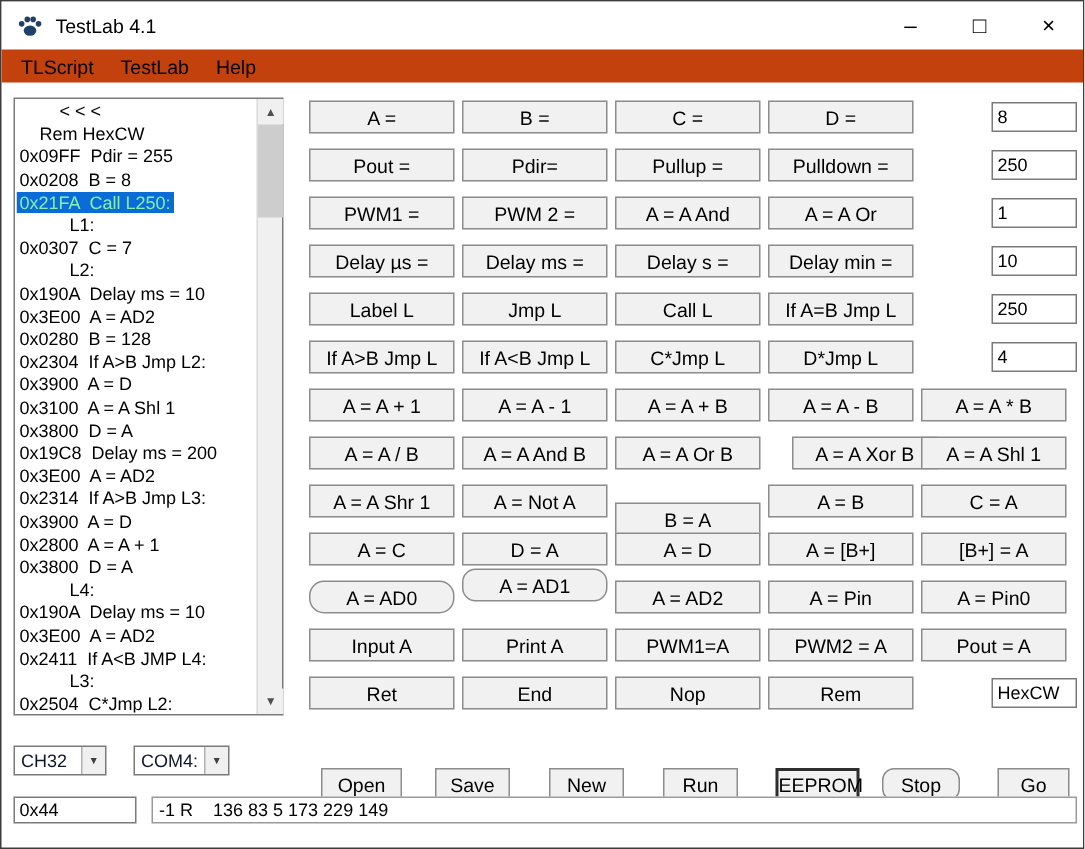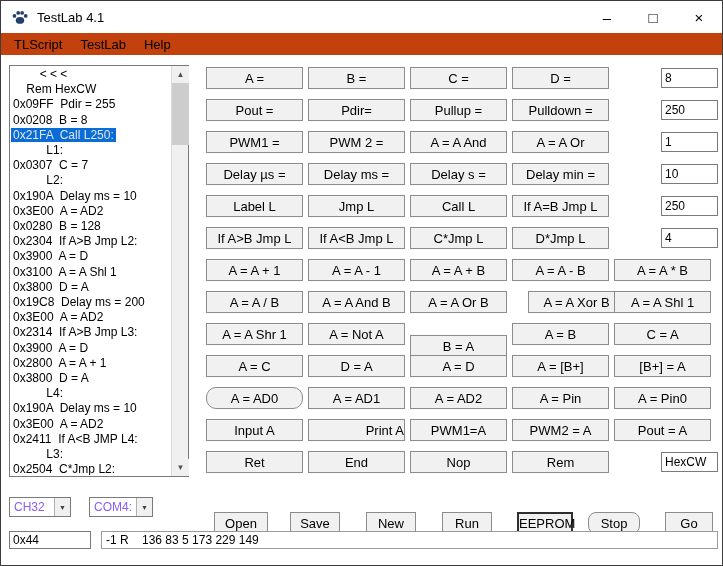--- a/index.html
+++ b/index.html
@@ -15,37 +15,37 @@
   .win-btn { width:46px; height:32px; display:flex; align-items:center; justify-content:center; font-size:15px; color:#000; cursor:default; }
 
   
   .menubar { position:absolute; top:32px; left:0; right:0; height:22px; background:#c2410c; display:flex; align-items:center; padding-left:4px; }
   .menu-item { font-size:13px; padding:2px 9px; color:#000; }
 
   
   .listbox { position:absolute; left:8px; top:64px; width:180px; height:412px; border:1px solid #7a7a7a; background:#fff; }
   .list-lines { position:absolute; left:1px; top:1px; right:18px; bottom:1px; overflow:hidden; font-size:12px; line-height:15.2px; white-space:pre; color:#000; }
   .list-line span { padding:0 2px; }
-  .list-line.selected span { background:var(--sel, #0a6cd6); color:#e5e5e5; }
+  .list-line.selected span { background:var(--sel, #0a6cd6); color:#86efac; }
 
   
   .scrollbar { position:absolute; top:0; right:0; bottom:0; width:17px; background:#f0f0f0; border-left:1px solid #dcdcdc; }
   .sb-btn { position:absolute; left:0; width:17px; height:17px; display:flex; align-items:center; justify-content:center; font-size:8px; color:#505050; background:#f0f0f0; }
   .sb-up { top:0; }
   .sb-down { bottom:0; }
   .sb-thumb { position:absolute; top:17px; left:0; width:17px; height:62px; background:#cdcdcd; }
 
   
   .grid { position:absolute; left:205px; top:66px; width:512px; height:406px; }
   .gbtn { position:absolute; width:97px; height:22px; background:#f1f1f1; border:1px solid #8c8c8c; font-family:"Liberation Sans", sans-serif; font-size:13px; color:#000; }
   .ginput { position:absolute; left:455px; width:57px; height:20px; border:1px solid #7a7a7a; font-family:"Liberation Sans", sans-serif; font-size:12px; padding:1px 3px; background:#fff; color:#000; }
 
   
   .combo { position:absolute; top:496px; height:20px; border:1px solid #7a7a7a; background:#fff; font-size:12px; }
-  .combo-label { position:absolute; left:4px; top:2px; color:#8b5cf6; }
+  .combo-label { position:absolute; left:4px; top:2px; color:#0f172a; }
   .combo-arrow { position:absolute; right:0; top:0; bottom:0; width:16px; background:#f0f0f0; border-left:1px solid #b0b0b0; display:flex; align-items:center; justify-content:center; font-size:7px; color:#404040; }
   .action-bar { position:absolute; left:213px; top:495px; width:512px; height:22px;margin-top:16px; }
   .action-btn { position:absolute; top:0; height:22px; background:#f1f1f1; border:1px solid #8c8c8c; font-family:"Liberation Sans", sans-serif; font-size:13px; color:#000; }
   .action-btn.focused { border:2px solid #2e2e2e; }
 
   
   .status-input { position:absolute; left:8px; top:530px; width:82px; height:18px; border:1px solid #7a7a7a; font-family:"Liberation Sans", sans-serif; font-size:12px; padding:1px 3px; color:#000; }
   .status-output { position:absolute; left:100px; top:530px; width:617px; height:18px; border:1px solid #9a9a9a; font-family:"Liberation Sans", sans-serif; font-size:12px; padding:1px 4px; color:#000; white-space:pre; }
 </style>
 </head>
@@ -133,26 +133,26 @@
       <button class="gbtn" style="left: 102px; top: 256px;">A = Not A</button>
       <button class="gbtn" style="left: 204px; top: 268px;">B = A</button>
       <button class="gbtn" style="left: 306px; top: 256px;">A = B</button>
       <button class="gbtn" style="left: 408px; top: 256px;">C = A</button>
       <button class="gbtn" style="left: 0px; top: 288px;">A = C</button>
       <button class="gbtn" style="left: 102px; top: 288px;">D = A</button>
       <button class="gbtn" style="left: 204px; top: 288px;">A = D</button>
       <button class="gbtn" style="left: 306px; top: 288px;">A = [B+]</button>
       <button class="gbtn" style="left: 408px; top: 288px;">[B+] = A</button>
       <button class="gbtn" style="left: 0px; top: 320px; border-radius: 10px;">A = AD0</button>
-      <button class="gbtn" style="left: 102px; top: 320px;">A = AD1</button>
+      <button class="gbtn" style="left: 102px; top: 312px; border-radius: 9px;">A = AD1</button>
       <button class="gbtn" style="left: 204px; top: 320px;">A = AD2</button>
       <button class="gbtn" style="left: 306px; top: 320px;">A = Pin</button>
       <button class="gbtn" style="left: 408px; top: 320px;">A = Pin0</button>
       <button class="gbtn" style="left: 0px; top: 352px;">Input A</button>
-      <button class="gbtn" style="left: 102px; top: 352px; text-align: right;">Print A</button>
+      <button class="gbtn" style="left: 102px; top: 352px;">Print A</button>
       <button class="gbtn" style="left: 204px; top: 352px;">PWM1=A</button>
       <button class="gbtn" style="left: 306px; top: 352px;">PWM2 = A</button>
       <button class="gbtn" style="left: 408px; top: 352px;">Pout = A</button>
       <button class="gbtn" style="left: 0px; top: 384px;">Ret</button>
       <button class="gbtn" style="left: 102px; top: 384px;">End</button>
       <button class="gbtn" style="left: 204px; top: 384px;">Nop</button>
       <button class="gbtn" style="left: 306px; top: 384px;">Rem</button>
       <input class="ginput" value="HexCW" style="top: 385px;">
     </div>
 

